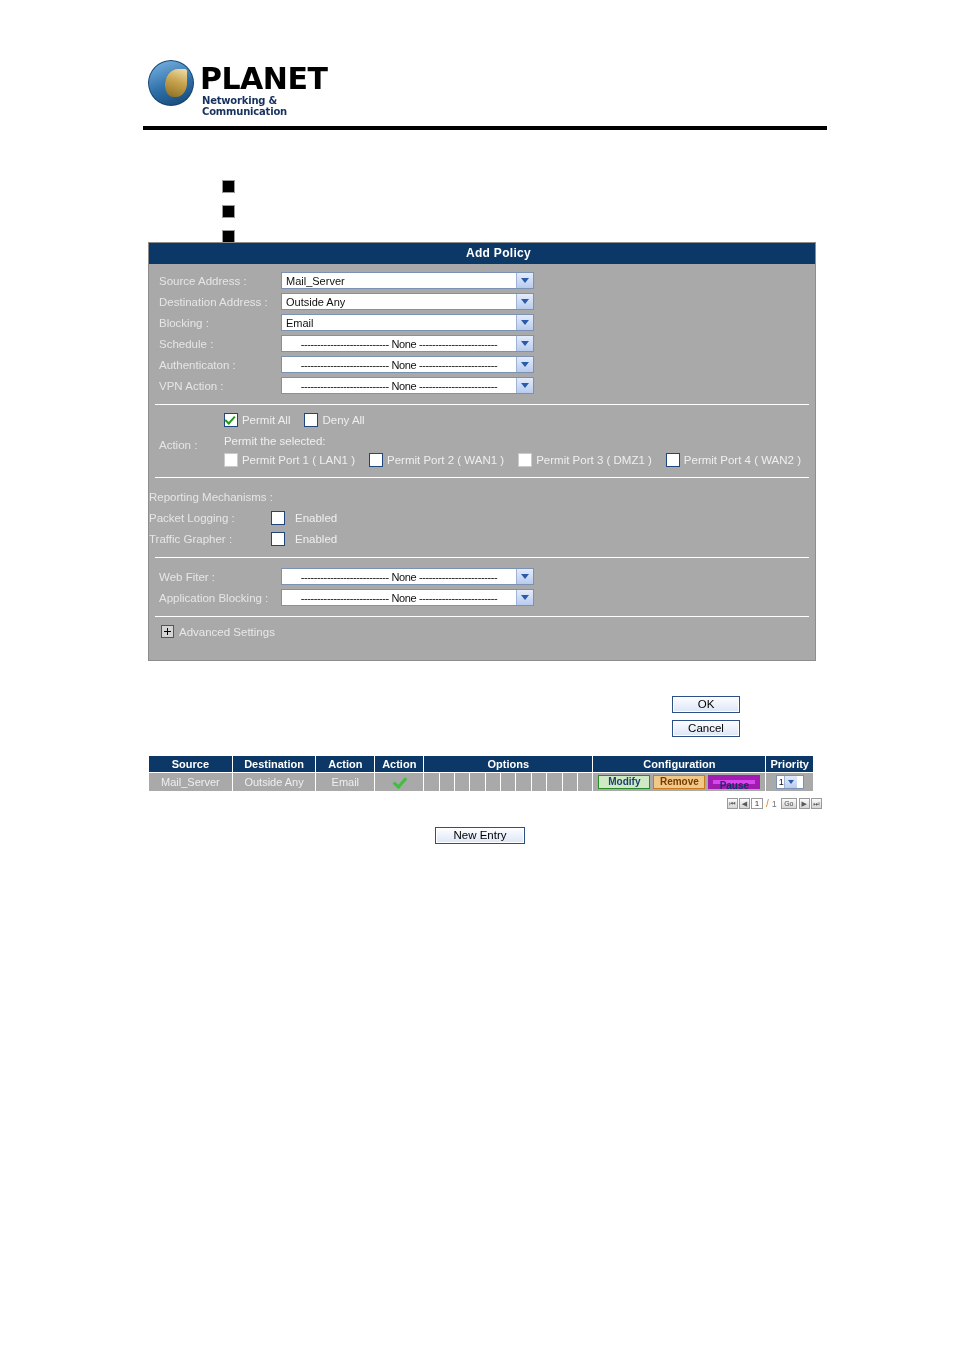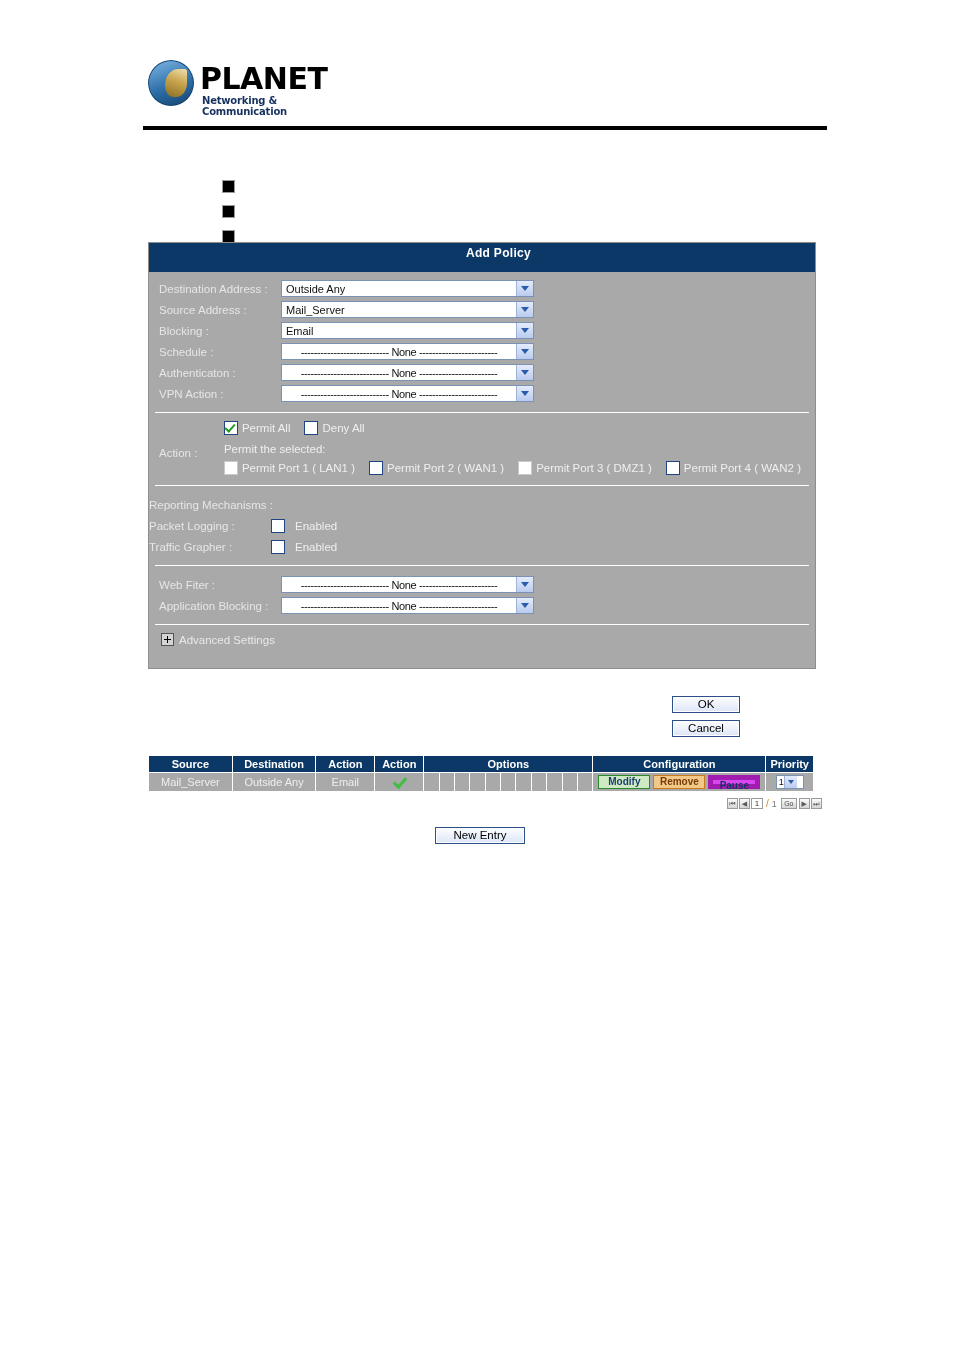--- a/index.html
+++ b/index.html
@@ -93,21 +93,21 @@
   
   #policy-panel {
     position: absolute;
     left: 148px;
     top: 242px;
     width: 666px;
     background: #a9a9a9;
     border: 1px solid #8d8d8d;
   }
   #policy-title {
-    height: 29px;
+    height: 21px;
     line-height: 21px;
     background: #0b3866;
     color: #ffffff;
     font-weight: bold;
     font-size: 12px;
     text-align: center;
     letter-spacing: 0.3px;
     padding-left: 33px;
   }
   .panel-section {
@@ -454,32 +454,32 @@
   <div class="bullet-item"></div>
   <div class="bullet-item"></div>
   <div class="bullet-item"></div>
 </div>
 
 <div id="policy-panel">
   <div id="policy-title">Add Policy</div>
 
   <div class="panel-section">
     <div class="frow">
+      <div class="flabel">Source Address :</div>
+      <div class="fselect">
+        <span class="val">Mail_Server</span>
+        <span class="arrowbox">
+            <i></i>
+          </span>
+      </div>
+    </div>
+    <div class="frow">
       <div class="flabel">Destination Address :</div>
       <div class="fselect">
         <span class="val">Outside Any</span>
-        <span class="arrowbox">
-            <i></i>
-          </span>
-      </div>
-    </div>
-    <div class="frow">
-      <div class="flabel">Source Address :</div>
-      <div class="fselect">
-        <span class="val">Mail_Server</span>
         <span class="arrowbox">
             <i></i>
           </span>
       </div>
     </div>
     <div class="frow">
       <div class="flabel">Blocking :</div>
       <div class="fselect">
         <span class="val">Email</span>
         <span class="arrowbox">

